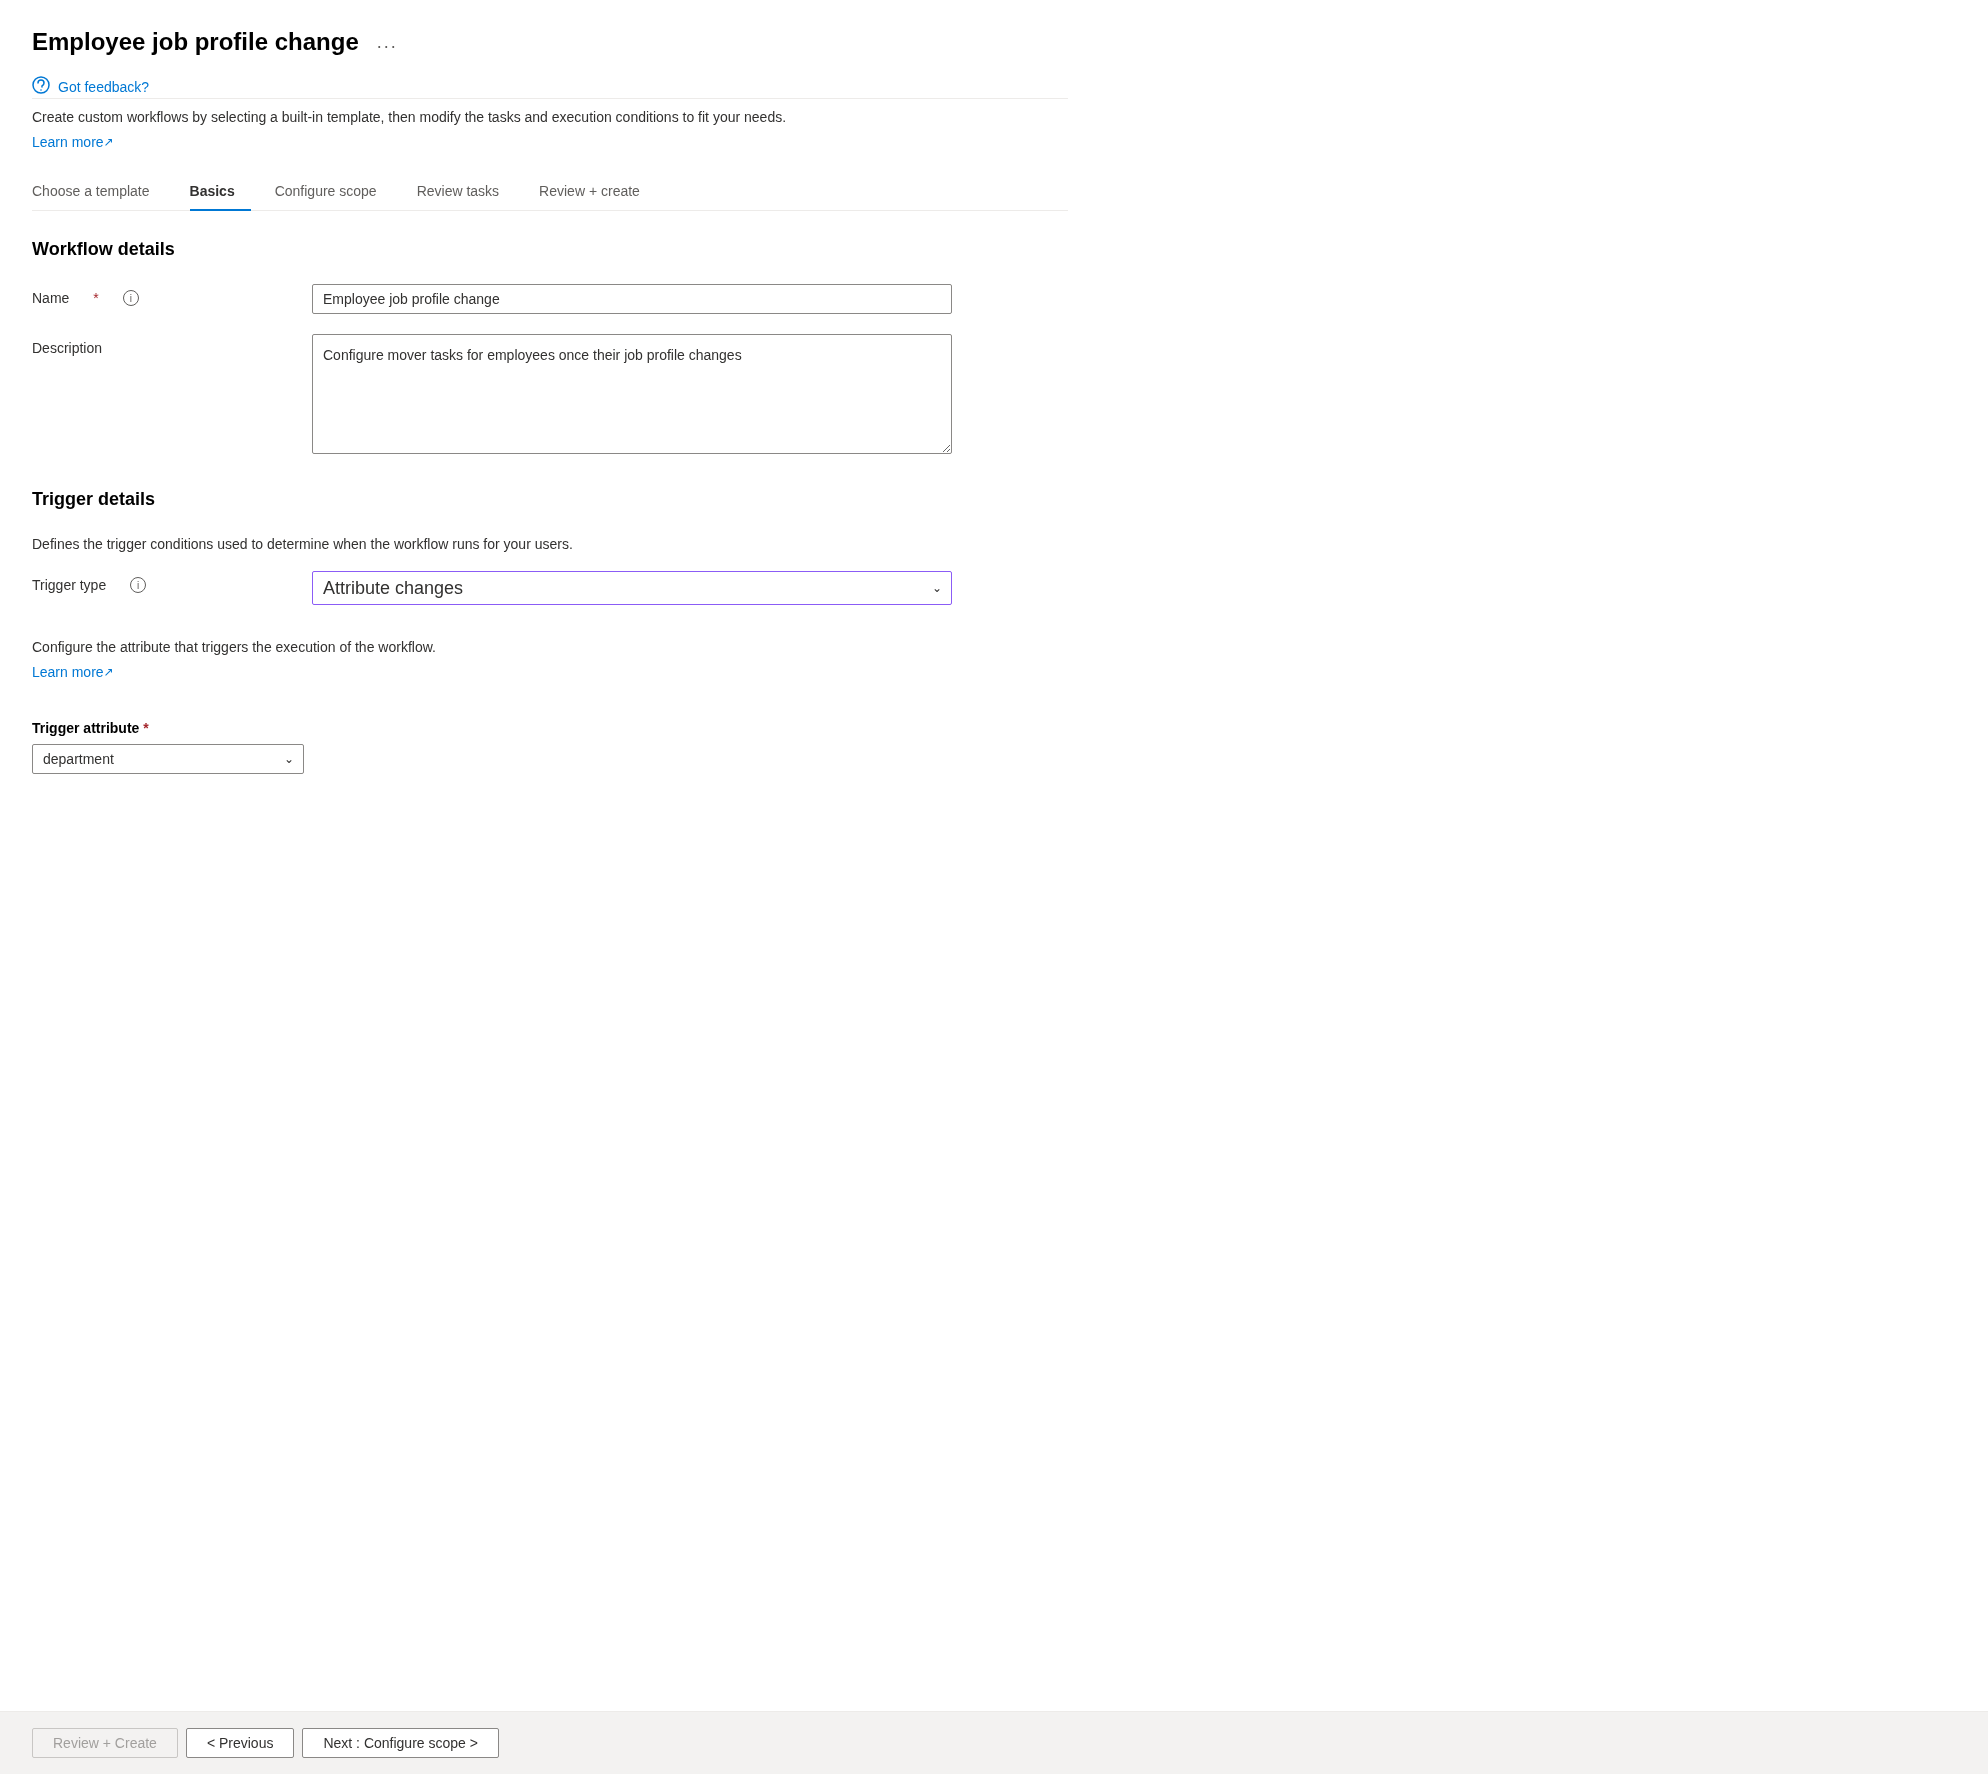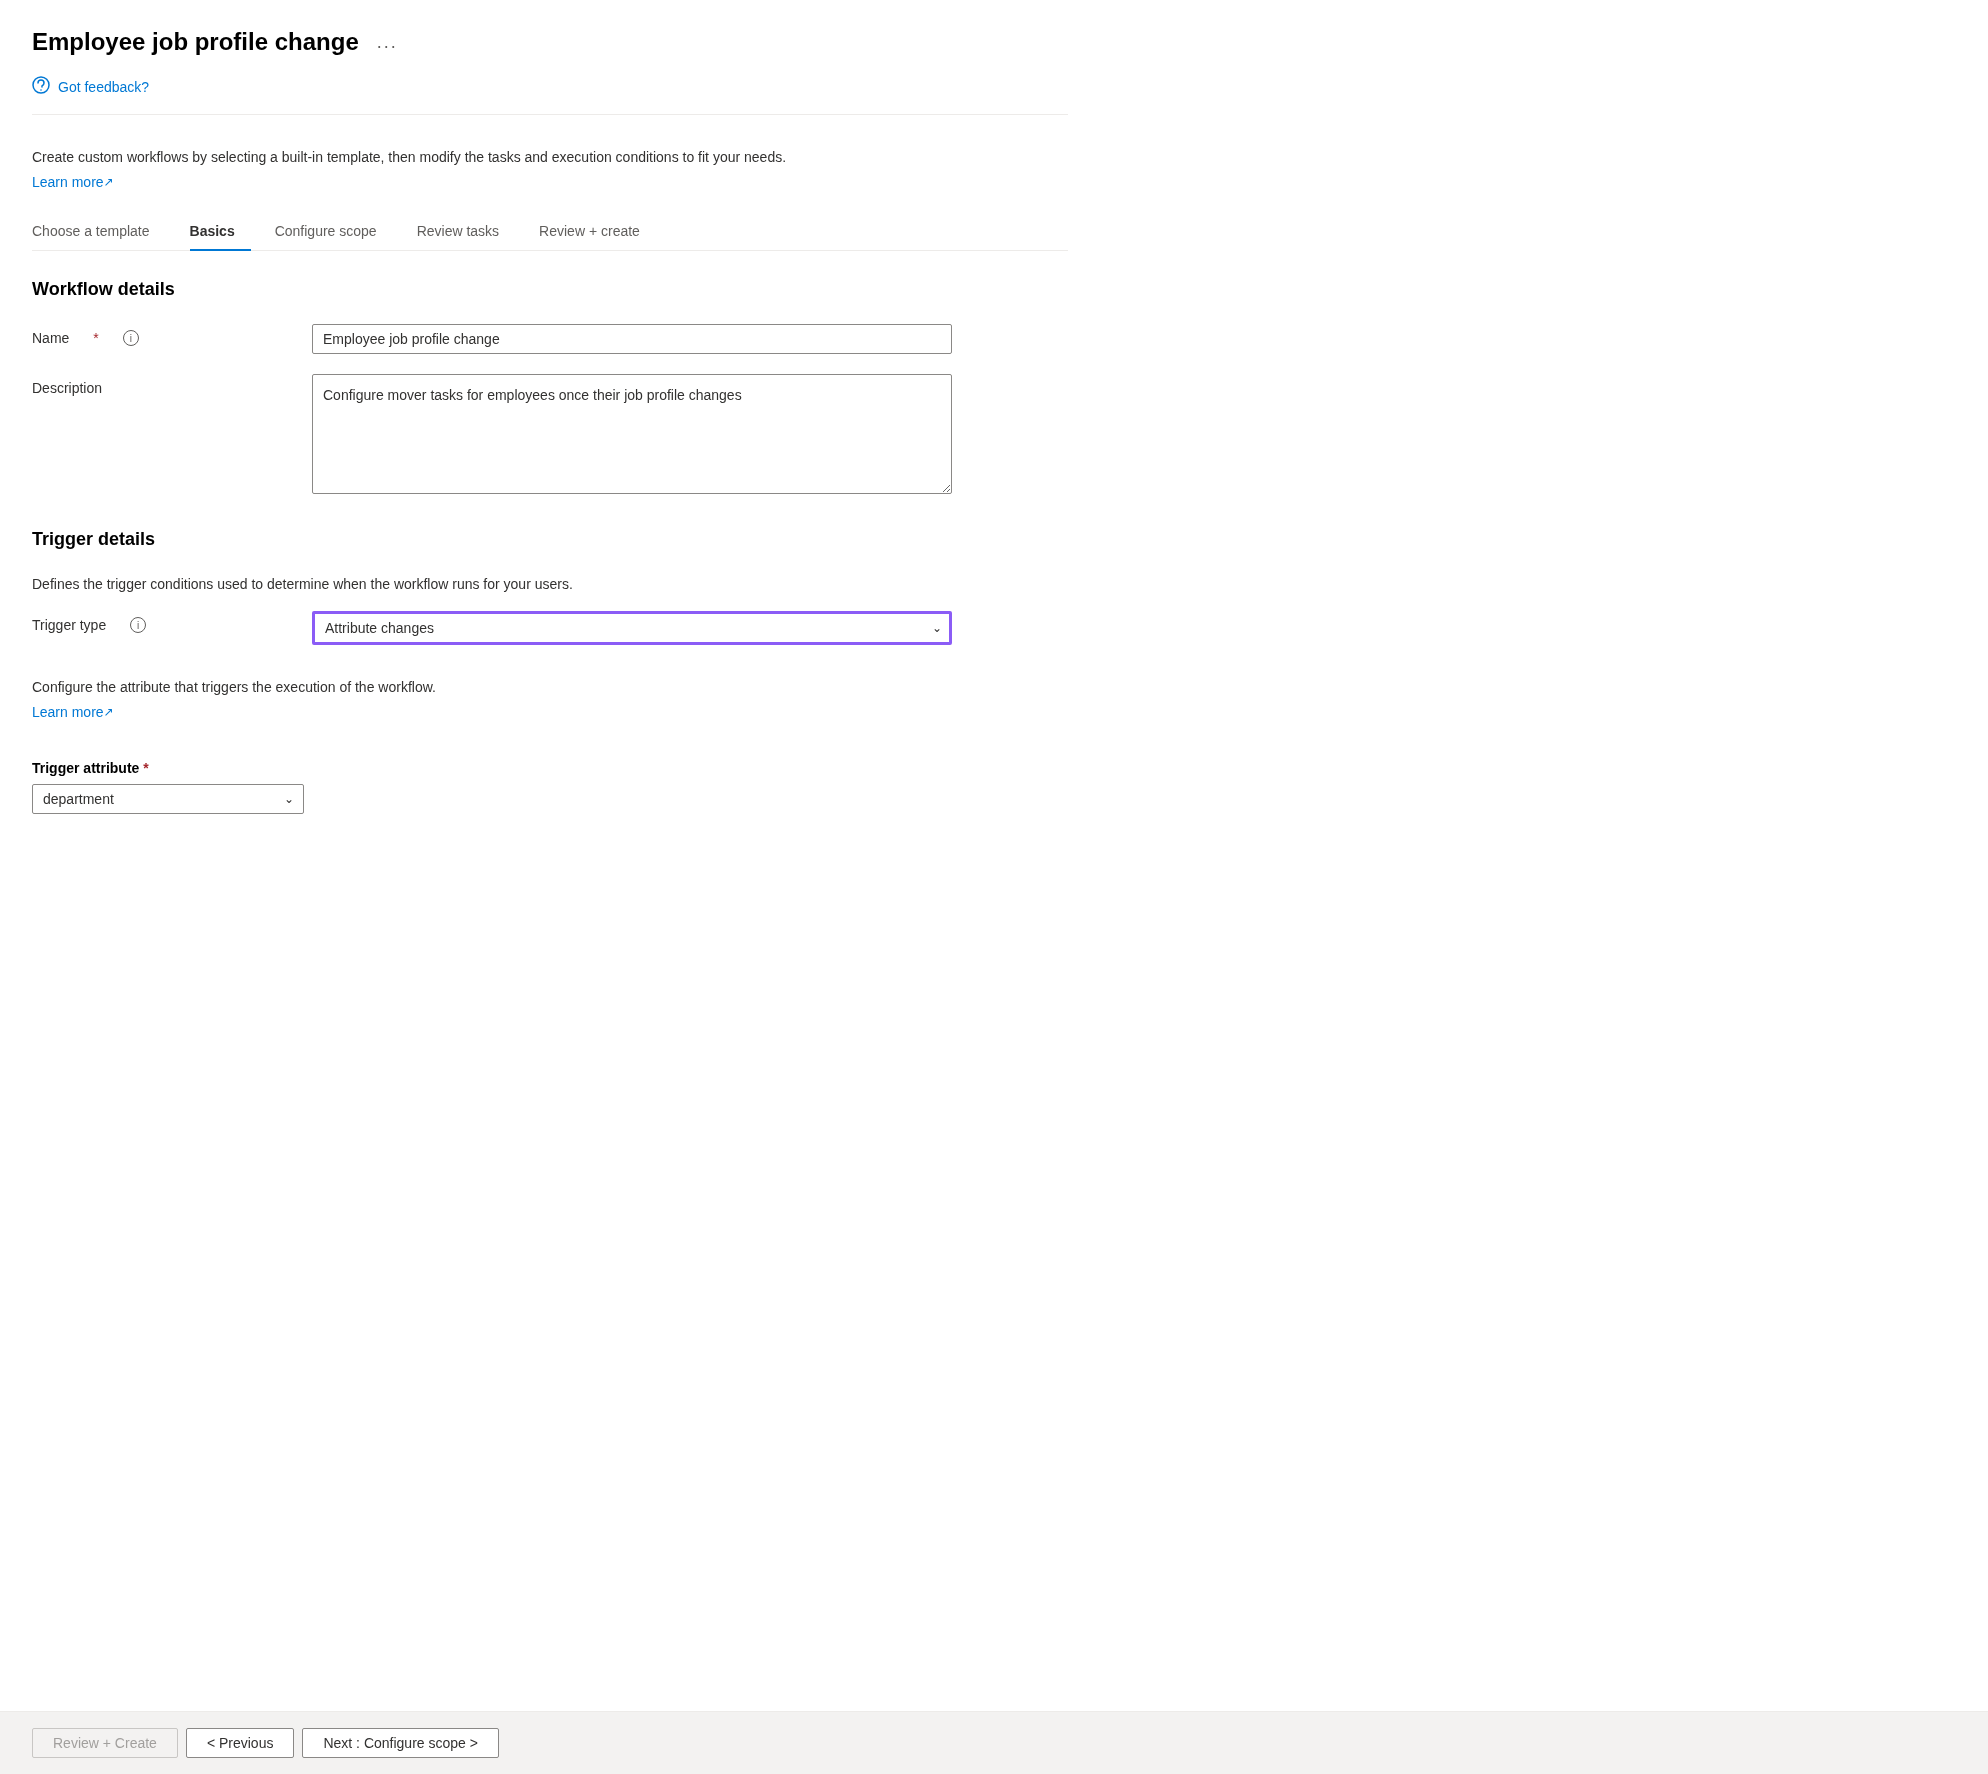--- a/index.html
+++ b/index.html
@@ -44,22 +44,21 @@
       font-size: 18px;
       color: #605e5c;
       letter-spacing: 2px;
       padding: 2px 6px;
     }
 
     .feedback-row {
       display: flex;
       align-items: center;
       gap: 8px;
-      margin-bottom: 32px;
-      padding-bottom: 16px;
+      margin-bottom: 8px;
       border-bottom: 1px solid #edebe9;
     }
 
     .feedback-icon {
       color: #0078d4;
       font-size: 16px;
     }
 
     .feedback-link {
       color: #0078d4;
@@ -199,23 +198,23 @@
       font-size: 14px;
       color: #323130;
       margin-bottom: 16px;
       line-height: 1.5;
     }
 
     .select-dropdown {
       width: 100%;
       max-width: 640px;
       padding: 6px 10px;
-      border: 3px solid #8b5cf6;
-      border-radius: 2px;
-      font-size: 14px;
+      border: 1px solid #8b5cf6;
+      border-radius: 2px;
+      font-size: 18px;
       color: #323130;
       background: #ffffff;
       appearance: none;
       -webkit-appearance: none;
       cursor: pointer;
       font-family: inherit;
       outline: none;
     }
 
     .select-wrapper {

